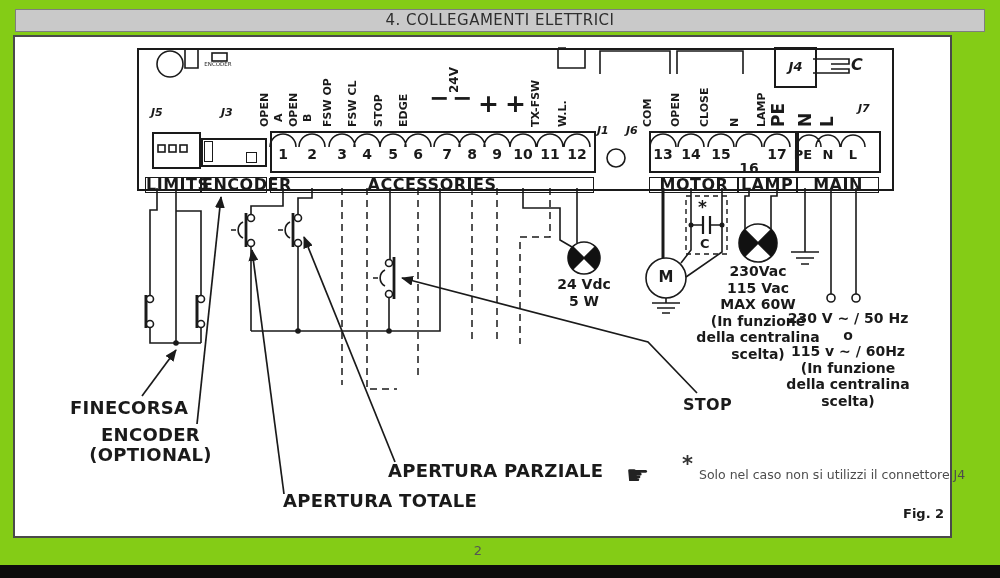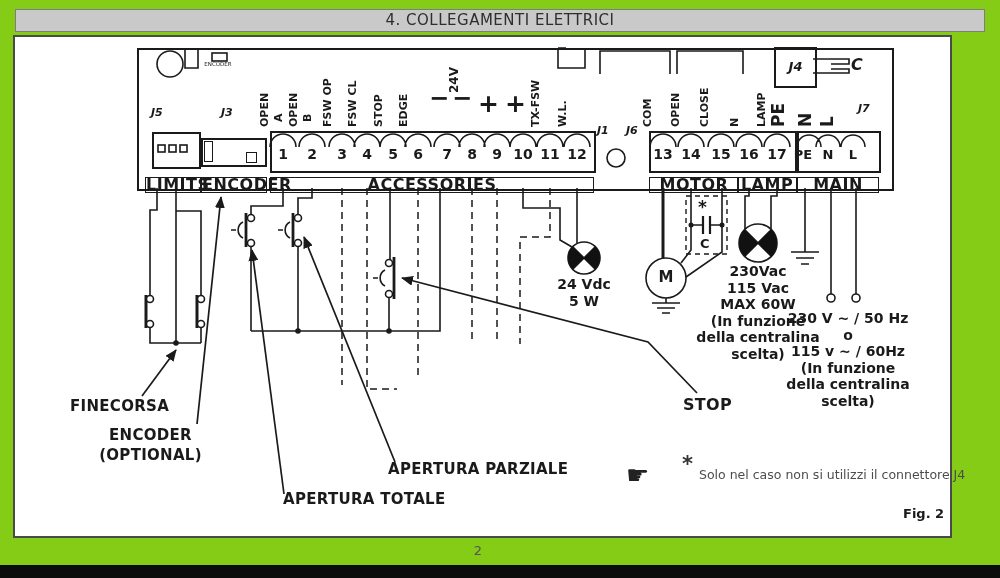--- a/index.html
+++ b/index.html
@@ -13,21 +13,21 @@
   .block{border:2px solid #1a1a1a;z-index:1;}
   .bracket{border:1px solid #1a1a1a;z-index:1;font-size:16px;font-weight:bold;text-align:center;
     line-height:14px;letter-spacing:.5px;margin-top:6px;}
   .num{font-size:14px;font-weight:bold;text-align:center;z-index:3;}
   .rot{transform-origin:0 100%;transform:rotate(-90deg);white-space:nowrap;font-weight:bold;
     font-size:11px;line-height:14px;z-index:3;}
   .rotbig{transform-origin:0 100%;transform:rotate(-90deg);white-space:nowrap;font-weight:800;
     font-size:17px;line-height:17px;z-index:3;}
   .jlbl{font-size:11px;font-weight:bold;font-style:italic;z-index:3;}
   .sym{font-weight:900;z-index:3;}
-  .anno{font-weight:bold;font-size:15px;z-index:3;letter-spacing:.3px;white-space:nowrap;}
+  .anno{font-weight:bold;font-size:18px;z-index:3;letter-spacing:.3px;white-space:nowrap;}
   .spec{font-weight:600;font-size:14px;text-align:center;line-height:16.5px;z-index:3;white-space:nowrap;}
   #notebox{left:398px;top:345px;width:214px;height:100px;border:1.5px solid #1a1a1a;background:#fff;
     z-index:2;text-align:center;font-weight:bold;font-size:14.5px;line-height:24px;padding-top:5px;
     box-sizing:border-box;white-space:nowrap;}
   svg{position:absolute;left:0;top:0;z-index:2;pointer-events:none;}
 </style>
 </head>
 <body>
 
 <div id="page">
@@ -70,21 +70,21 @@
   <div class="abs num" style="left:437px;top:146px;width:20px;">7</div>
   <div class="abs num" style="left:462px;top:146px;width:20px;">8</div>
   <div class="abs num" style="left:487px;top:146px;width:20px;">9</div>
   <div class="abs num" style="left:511px;top:146px;width:24px;">10</div>
   <div class="abs num" style="left:538px;top:146px;width:24px;">11</div>
   <div class="abs num" style="left:565px;top:146px;width:24px;">12</div>
 
   <div class="abs num" style="left:651px;top:146px;width:24px;">13</div>
   <div class="abs num" style="left:679px;top:146px;width:24px;">14</div>
   <div class="abs num" style="left:709px;top:146px;width:24px;">15</div>
-  <div class="abs num" style="left:737px;top:146px;width:24px;">16</div>
+  <div class="abs num" style="left:737px;top:160px;width:24px;">16</div>
   <div class="abs num" style="left:765px;top:146px;width:24px;">17</div>
 
   <div class="abs num" style="left:791px;top:147px;width:24px;font-size:13px;">PE</div>
   <div class="abs num" style="left:816px;top:147px;width:24px;font-size:13px;">N</div>
   <div class="abs num" style="left:841px;top:147px;width:24px;font-size:13px;">L</div>
 
   <div class="abs rot" style="left:272px;top:113px;">OPEN</div>
   <div class="abs rot" style="left:286px;top:108px;">A</div>
   <div class="abs rot" style="left:301px;top:113px;">OPEN</div>
   <div class="abs rot" style="left:315px;top:108px;">B</div>

